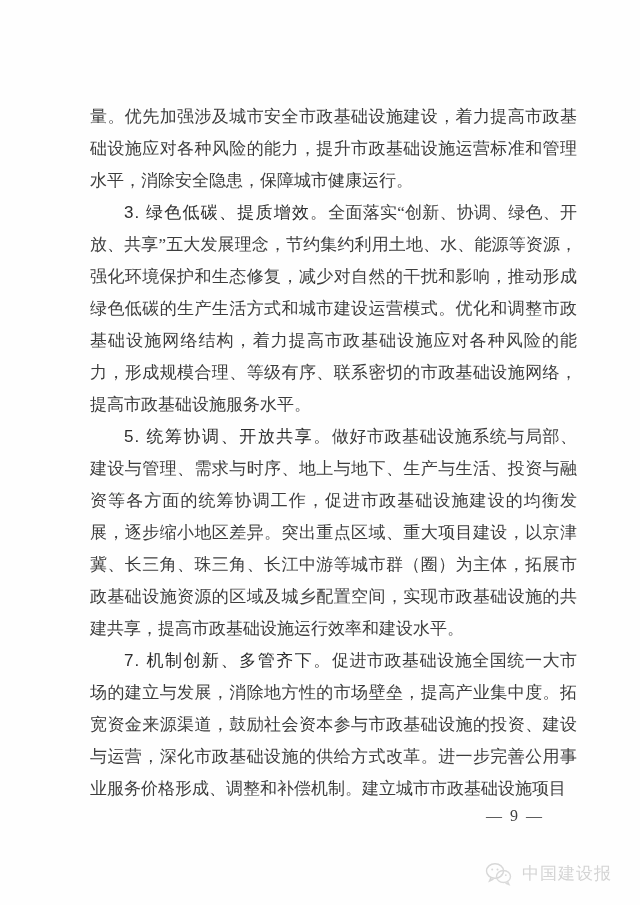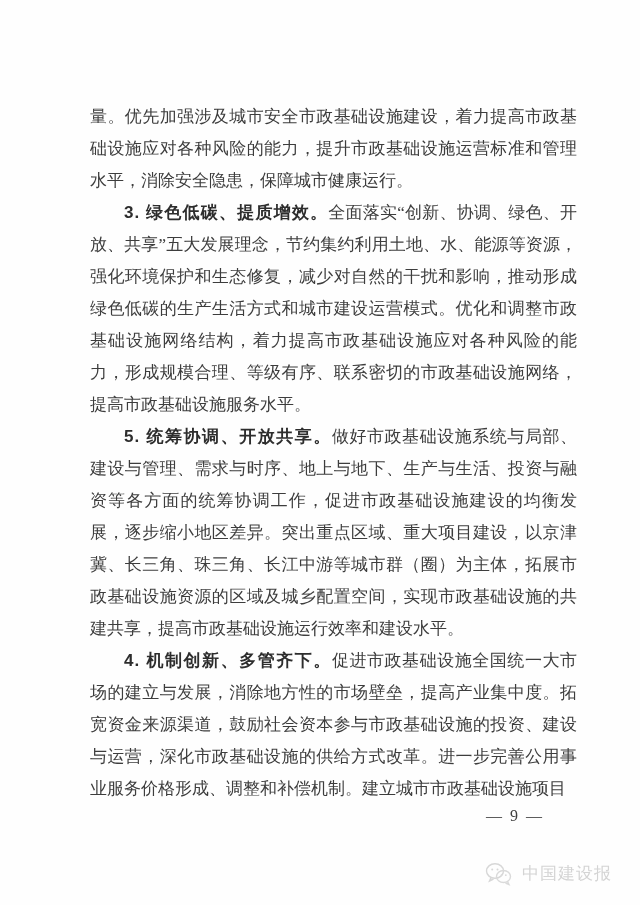--- a/index.html
+++ b/index.html
@@ -33,21 +33,21 @@
     margin: 0;
     text-indent: 2em;
     text-align: justify;
     text-justify: inter-ideograph;
   }
   .para.continuation {
     text-indent: 0;
   }
   .lead {
     font-family: "Liberation Sans", "DejaVu Sans", sans-serif;
-    font-weight: 700;
+    font-weight: 400;
     color: #2d2d2d;
     letter-spacing: 1px;
   }
   .page-number {
     position: absolute;
     top: 804px;
     left: 0;
     right: 96px;
     text-align: right;
     color: #3f3f3f;
@@ -77,21 +77,21 @@
 
 <div class="doc-page">
 
   <div class="content">
     <p class="para continuation"><span>量。优先加强涉及城市安全市政基础设施建设，着力提高市政基础设施应对各种风险的能力，提升市政基础设施运营标准和管理水平，消除安全隐患，保障城市健康运行。</span></p>
 
     <p class="para"><span class="lead">3. 绿色低碳、提质增效。</span><span>全面落实“创新、协调、绿色、开放、共享”五大发展理念，节约集约利用土地、水、能源等资源，强化环境保护和生态修复，减少对自然的干扰和影响，推动形成绿色低碳的生产生活方式和城市建设运营模式。优化和调整市政基础设施网络结构，着力提高市政基础设施应对各种风险的能力，形成规模合理、等级有序、联系密切的市政基础设施网络，提高市政基础设施服务水平。</span></p>
 
     <p class="para"><span class="lead">5. 统筹协调、开放共享。</span><span>做好市政基础设施系统与局部、建设与管理、需求与时序、地上与地下、生产与生活、投资与融资等各方面的统筹协调工作，促进市政基础设施建设的均衡发展，逐步缩小地区差异。突出重点区域、重大项目建设，以京津冀、长三角、珠三角、长江中游等城市群（圈）为主体，拓展市政基础设施资源的区域及城乡配置空间，实现市政基础设施的共建共享，提高市政基础设施运行效率和建设水平。</span></p>
 
-    <p class="para"><span class="lead">4. 机制创新、多管齐下。</span><span>促进市政基础设施全国统一大市场的建立与发展，消除地方性的市场壁垒，提高产业集中度。拓宽资金来源渠道，鼓励社会资本参与市政基础设施的投资、建设与运营，深化市政基础设施的供给方式改革。进一步完善公用事业服务价格形成、调整和补偿机制。建立城市市政基础设施项目</span></p>
+    <p class="para"><span class="lead">7. 机制创新、多管齐下。</span><span>促进市政基础设施全国统一大市场的建立与发展，消除地方性的市场壁垒，提高产业集中度。拓宽资金来源渠道，鼓励社会资本参与市政基础设施的投资、建设与运营，深化市政基础设施的供给方式改革。进一步完善公用事业服务价格形成、调整和补偿机制。建立城市市政基础设施项目</span></p>
   </div>
 
   <div class="page-number">— 9 —</div>
 
   <div class="watermark">
     <span>
       <svg width="27" height="24" viewBox="0 0 27 24" fill="none" xmlns="http://www.w3.org/2000/svg">
         <ellipse cx="10" cy="9" rx="8.5" ry="7.2" stroke="#d7d7d7" stroke-width="1.4"></ellipse>
         <path d="M6 15.5 L4.5 19 L8.5 17" stroke="#d7d7d7" stroke-width="1.4" fill="none"></path>
         <ellipse cx="18.5" cy="14.5" rx="7" ry="6" stroke="#dadada" stroke-width="1.4"></ellipse>

